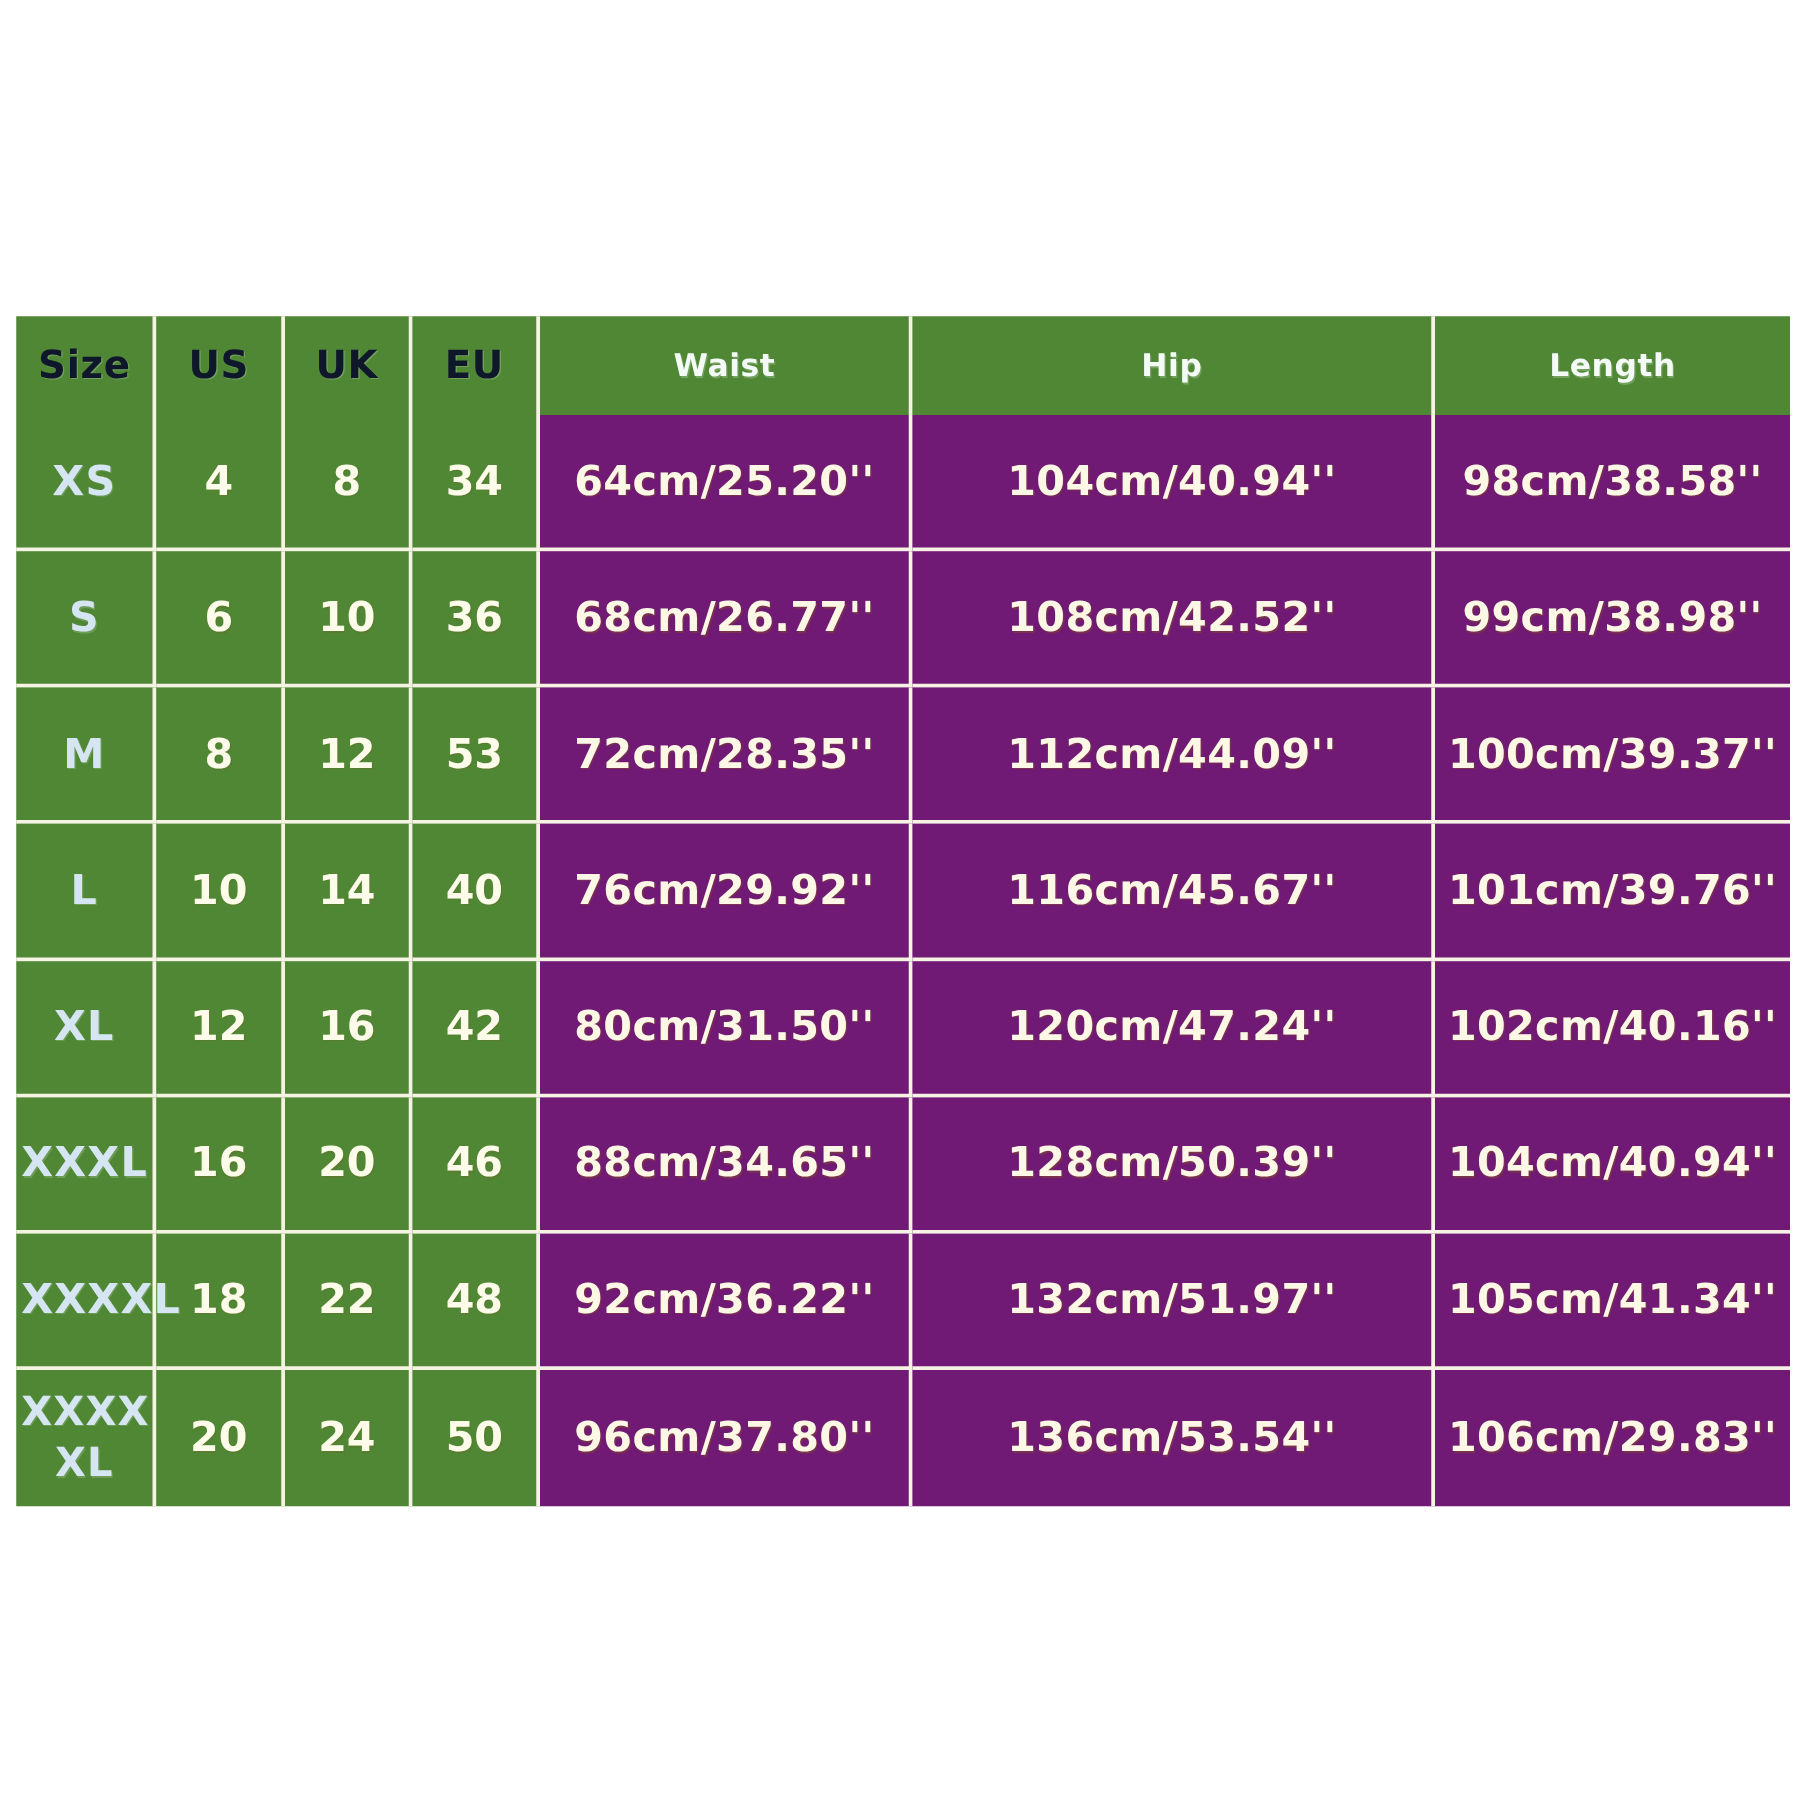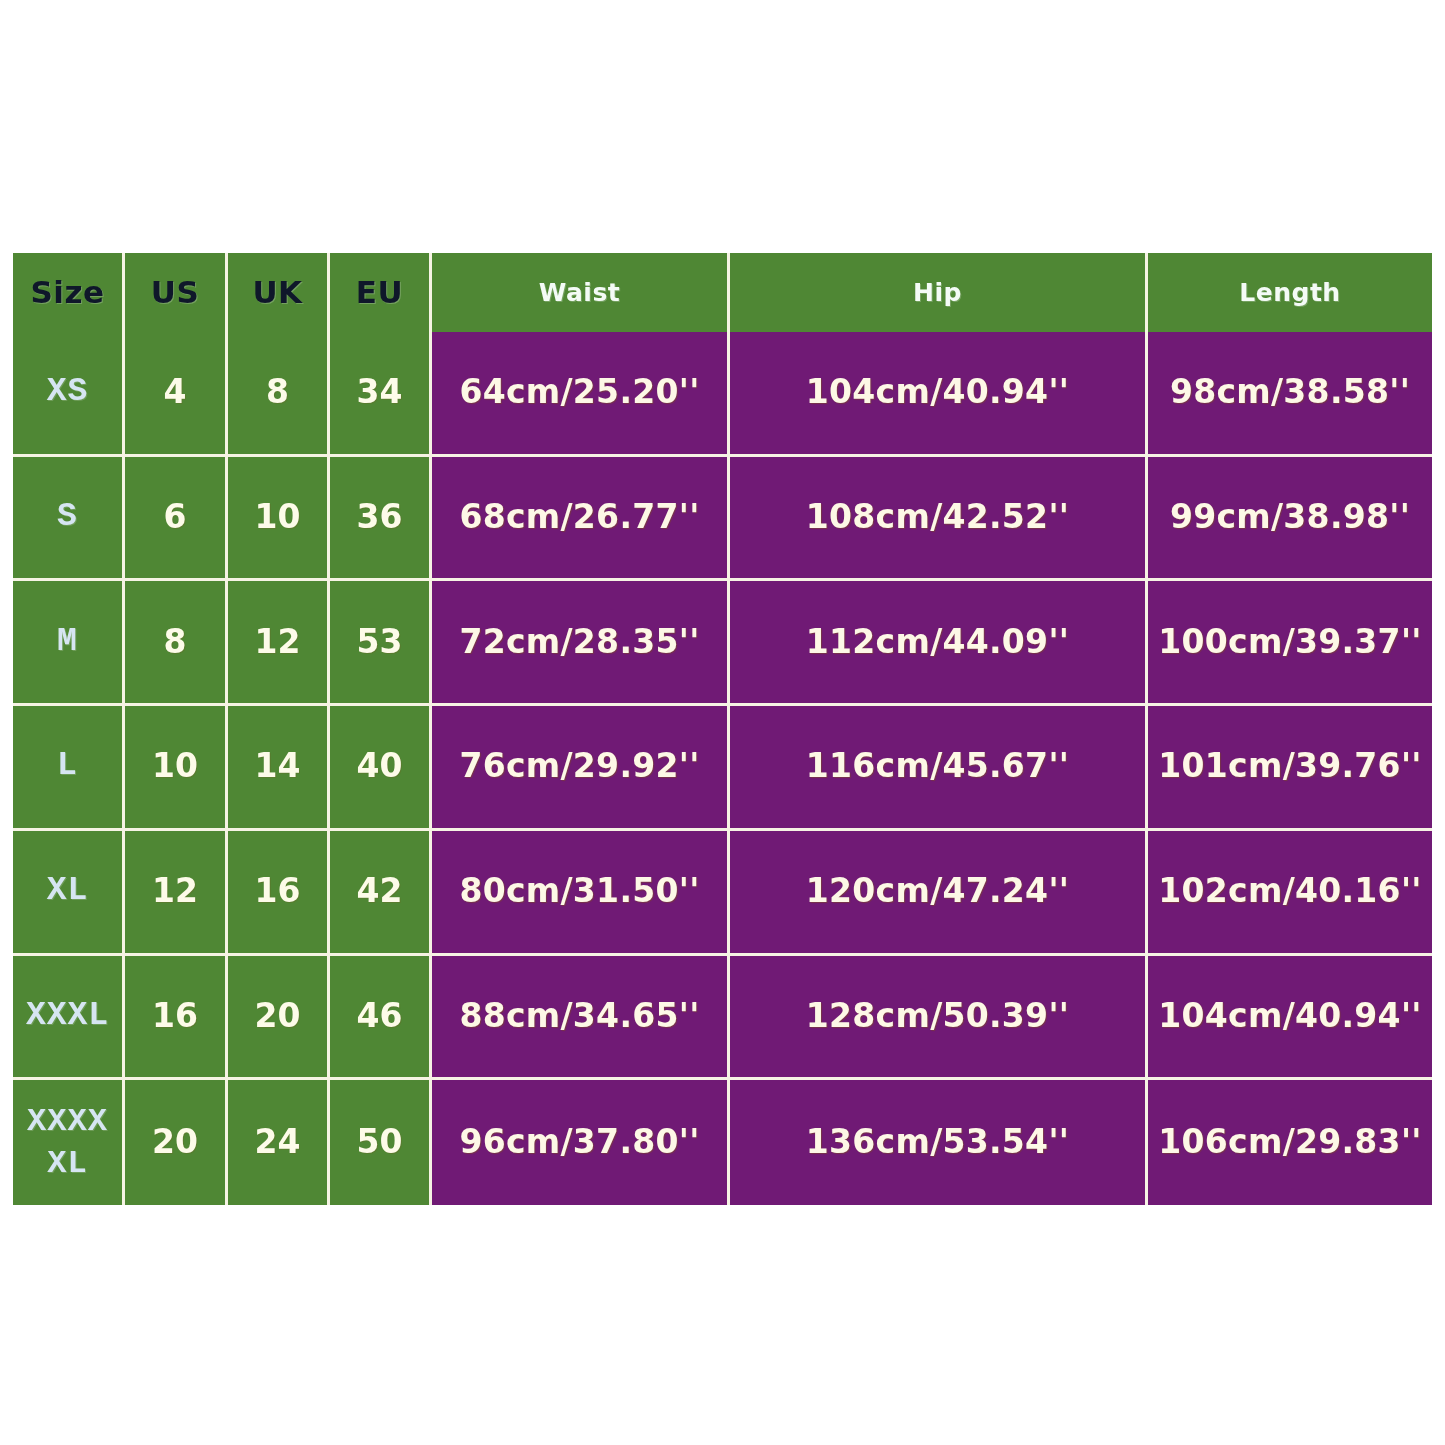--- a/index.html
+++ b/index.html
@@ -81,21 +81,20 @@
   td.orange {
     background: #701a75;
   }
 
   td.size-label {
     color: #d6e5f2;
     font-size: 33px;
     font-weight: bold;
     letter-spacing: 1px;
     text-shadow: 1px 1px 0 rgba(255,255,255,0.18);
-    font-family: Liberation Mono, monospace;
   }
   td.size-label .line2 {
     display: block;
   }
   td.size-label.two-line {
     font-size: 32px;
     line-height: 1.30;
   }
 
   td.num {
@@ -194,20 +193,29 @@
       <tr>
         <td class="green size-label">XXXL</td>
         <td class="green num">16</td>
         <td class="green num">20</td>
         <td class="green num">46</td>
         <td class="orange meas">88cm/34.65''</td>
         <td class="orange meas">128cm/50.39''</td>
         <td class="orange meas">104cm/40.94''</td>
       </tr>
 
+      <tr>
+        <td class="green size-label">XXXXL</td>
+        <td class="green num">18</td>
+        <td class="green num">22</td>
+        <td class="green num">48</td>
+        <td class="orange meas">92cm/36.22''</td>
+        <td class="orange meas">132cm/51.97''</td>
+        <td class="orange meas">105cm/41.34''</td>
+      </tr>
 
       <tr>
         <td class="green size-label two-line"><span>XXXX</span><span class="line2">XL</span></td>
         <td class="green num">20</td>
         <td class="green num">24</td>
         <td class="green num">50</td>
         <td class="orange meas">96cm/37.80''</td>
         <td class="orange meas">136cm/53.54''</td>
         <td class="orange meas">106cm/29.83''</td>
       </tr>

